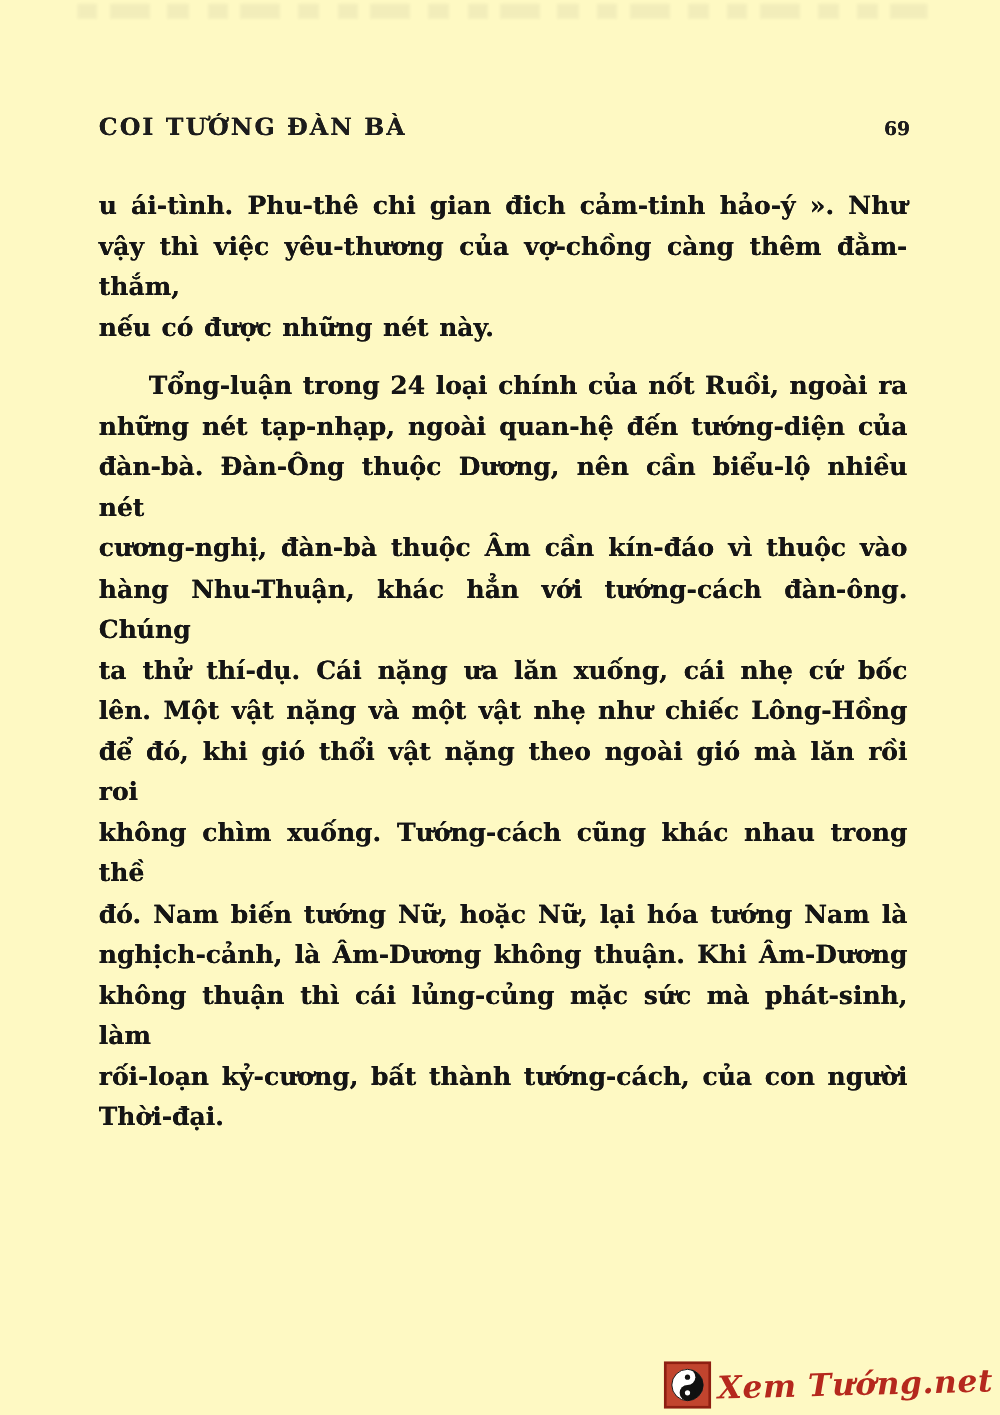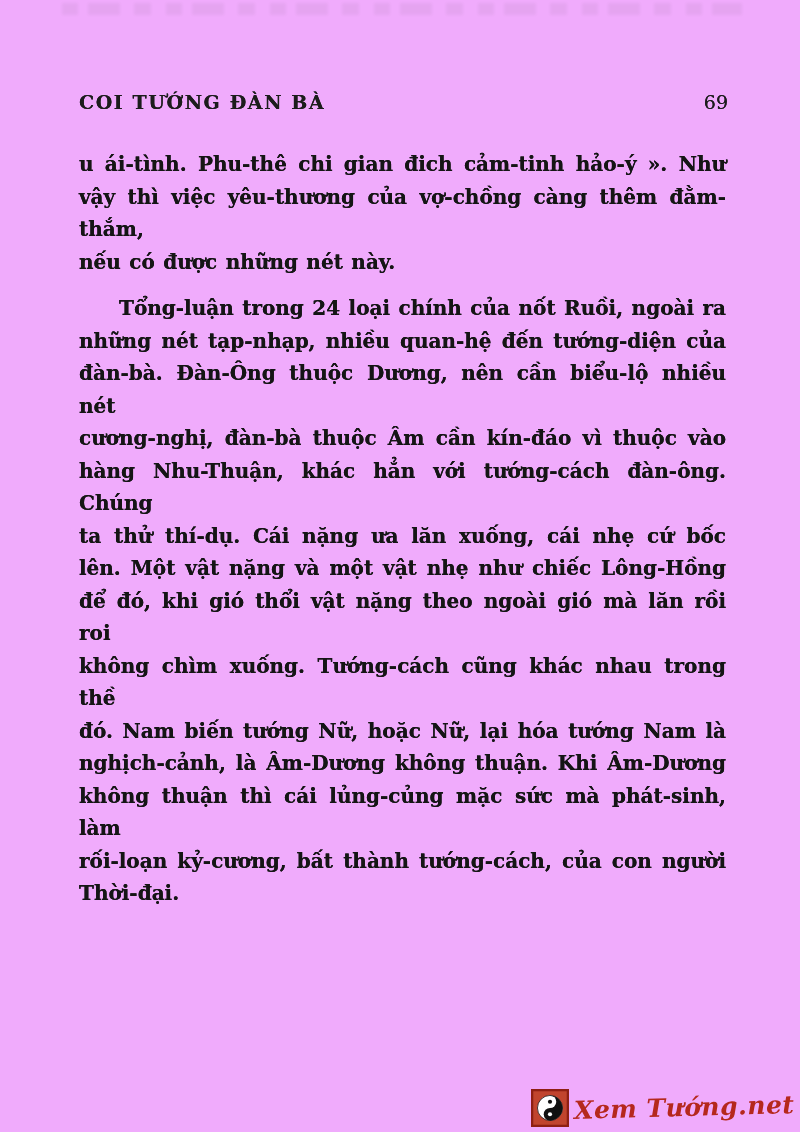--- a/index.html
+++ b/index.html
@@ -5,21 +5,21 @@
   html, body { margin:0; padding:0; }
   body {
     width:800px; height:1132px;
     background:#ffffff;
     font-family:"DejaVu Serif", serif;
     overflow:hidden;
   }
   .page {
     position:relative;
     width:800px; height:1132px;
-    background:#f0abfc;
+    background:#fef9c3;
     overflow:hidden;
   }
   
   .top-smudge {
     position:absolute; top:3px; left:62px; right:58px; height:12px;
     background:repeating-linear-gradient(90deg,
       #3a3a3a 0 16px, transparent 16px 26px,
       #3a3a3a 26px 58px, transparent 58px 72px,
       #3a3a3a 72px 89px, transparent 89px 104px);
     opacity:0.055;
@@ -28,21 +28,21 @@
   .header {
     position:absolute; top:91px; left:79px; right:72px;
     display:flex; justify-content:space-between; align-items:baseline;
     color:#1c1c1c;
   }
   .running-title {
     font-size:19px; font-weight:bold; letter-spacing:1.6px;
     text-shadow:0 0 .5px #1c1c1c;
   }
   .page-number {
-    font-size:19px; font-weight:normal;
+    font-size:15px; font-weight:bold;
     text-shadow:0 0 .5px #1c1c1c;
   }
   .text-block {
     position:absolute; top:148px; left:79px; width:647px;
     color:#151515;
     font-size:20px; font-weight:bold;
     text-shadow:0 0 .4px #151515;
   }
   .paragraph { margin:0; }
   .paragraph + .paragraph { margin-top:14px; }
@@ -82,21 +82,21 @@
   </div>
 
   <div class="text-block">
       <div class="paragraph">
         <div class="line">u ái-tình. Phu-thê chi gian đich cảm-tinh hảo-ý ». Như</div>
         <div class="line">vậy thì việc yêu-thương của vợ-chồng càng thêm đằm-thắm,</div>
         <div class="line last">nếu có được những nét này.</div>
       </div>
       <div class="paragraph">
         <div class="line indent">Tổng-luận trong 24 loại chính của nốt Ruồi, ngoài ra</div>
-        <div class="line">những nét tạp-nhạp, nhiều quan-hệ đến tướng-diện của</div>
+        <div class="line">những nét tạp-nhạp, ngoài quan-hệ đến tướng-diện của</div>
         <div class="line">đàn-bà. Đàn-Ông thuộc Dương, nên cần biểu-lộ nhiều nét</div>
         <div class="line">cương-nghị, đàn-bà thuộc Âm cần kín-đáo vì thuộc vào</div>
         <div class="line">hàng Nhu-Thuận, khác hẳn với tướng-cách đàn-ông. Chúng</div>
         <div class="line">ta thử thí-dụ. Cái nặng ưa lăn xuống, cái nhẹ cứ bốc</div>
         <div class="line">lên. Một vật nặng và một vật nhẹ như chiếc Lông-Hồng</div>
         <div class="line">để đó, khi gió thổi vật nặng theo ngoài gió mà lăn rồi roi</div>
         <div class="line">không chìm xuống. Tướng-cách cũng khác nhau trong thề</div>
         <div class="line">đó. Nam biến tướng Nữ, hoặc Nữ, lại hóa tướng Nam là</div>
         <div class="line">nghịch-cảnh, là Âm-Dương không thuận. Khi Âm-Dương</div>
         <div class="line">không thuận thì cái lủng-củng mặc sức mà phát-sinh, làm</div>

